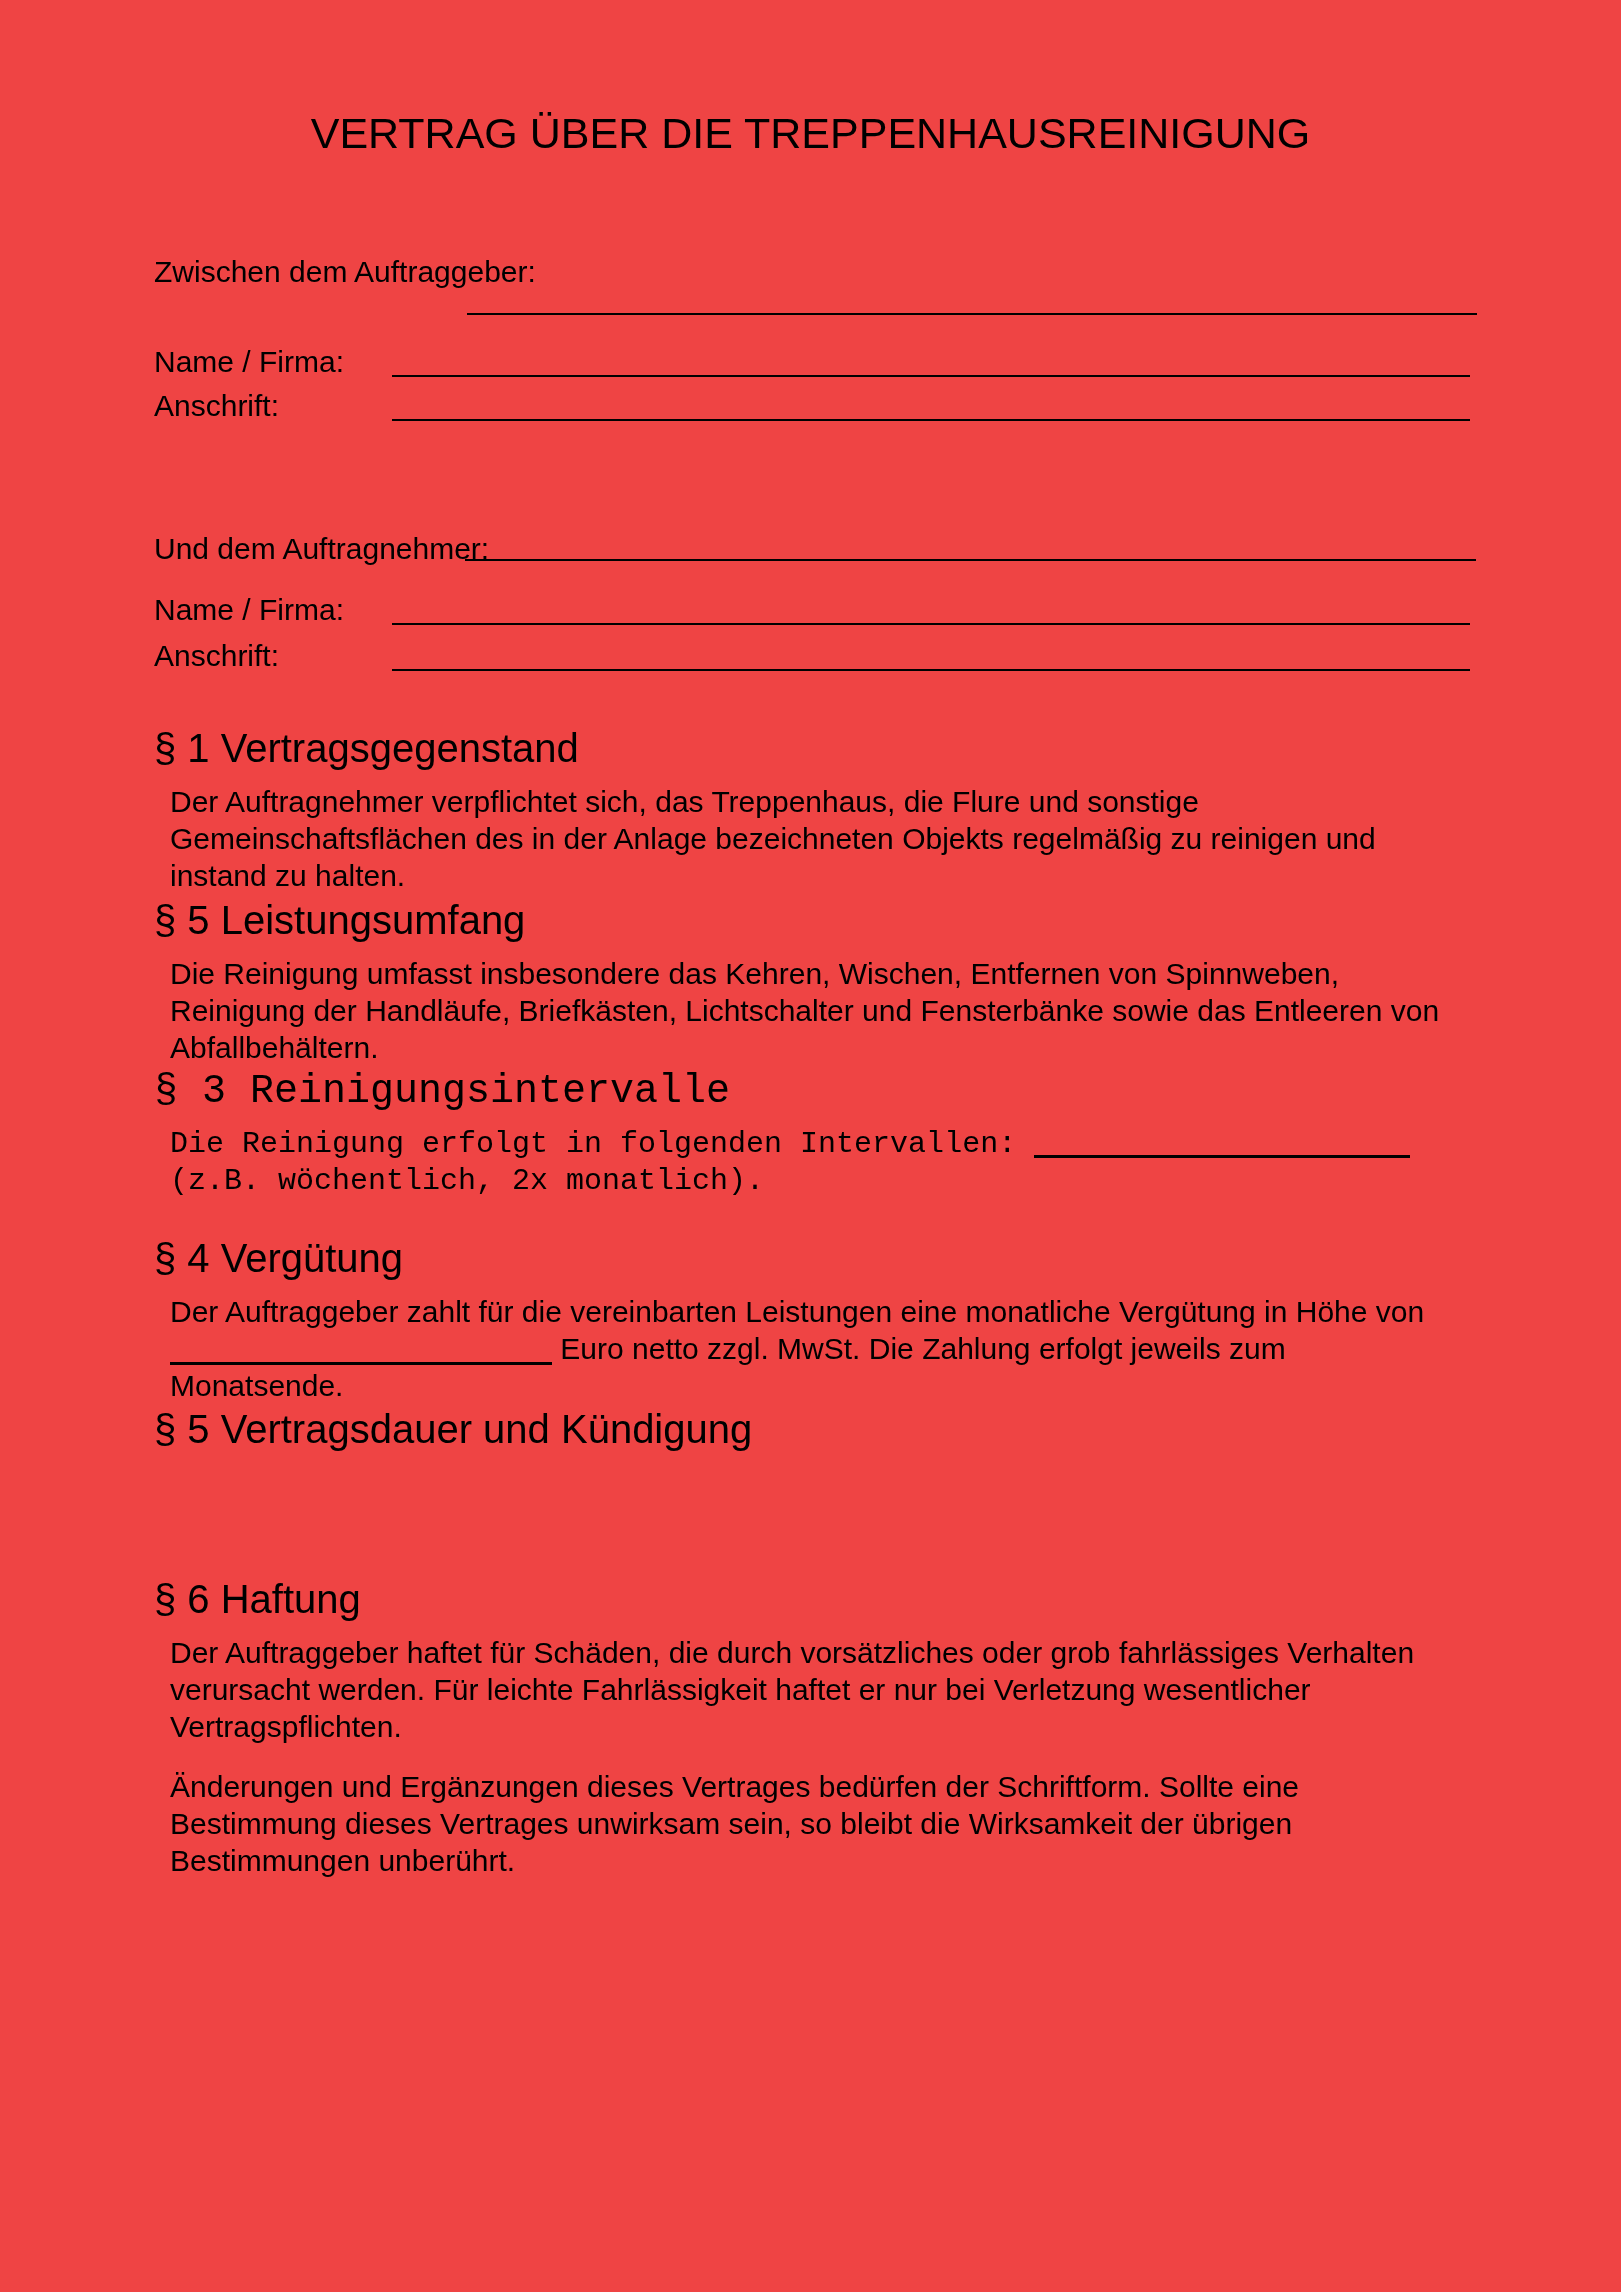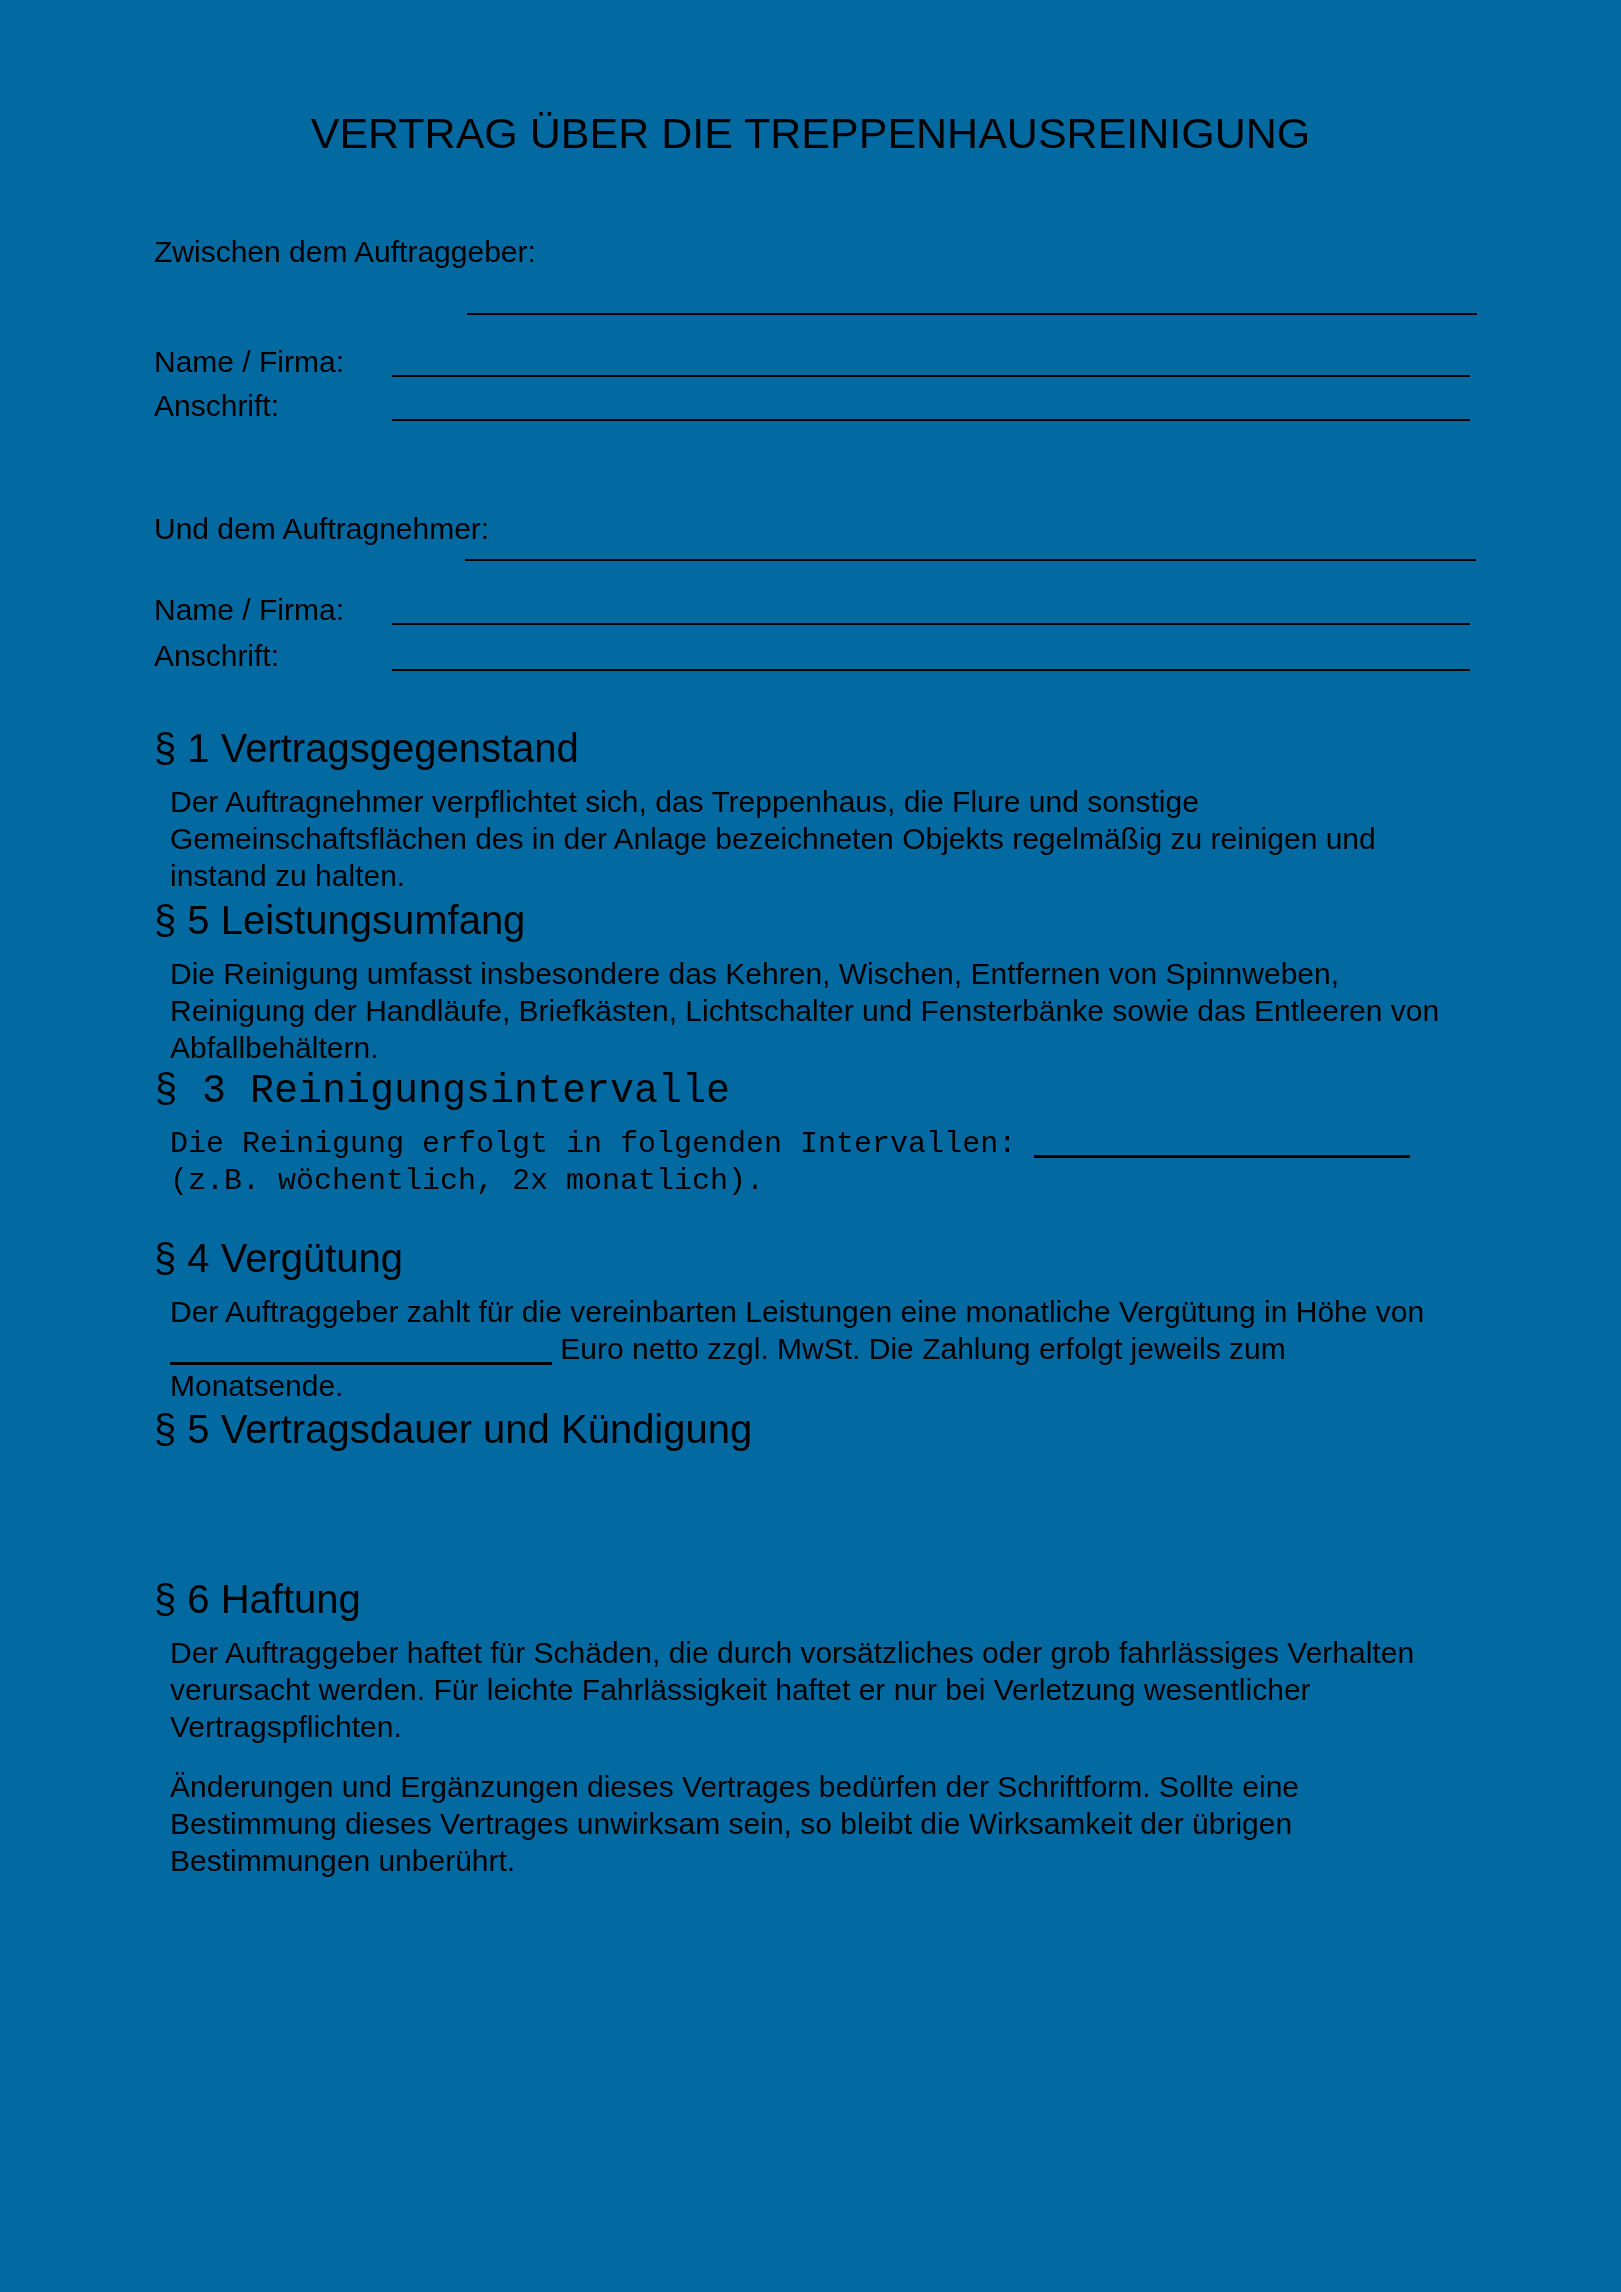--- a/index.html
+++ b/index.html
@@ -1,38 +1,38 @@
 <!DOCTYPE html>
 <html lang="de"><head>
 <meta charset="utf-8">
 <title>Vertrag über die Treppenhausreinigung</title>
 <style>
   html, body { margin: 0; padding: 0; background: #ffffff; }
   .page {
     position: relative;
     width: 1621px;
     height: 2293px;
-    background: #0369a1;
+    background: #ef4444;
     color: #000000;
     font-family: "Liberation Sans", "DejaVu Sans", sans-serif;
     font-size: 30px;
     overflow: hidden;
   }
   .title {
     position: absolute;
     top: 108px;
     left: 0;
     width: 100%;
     text-align: center;
     font-size: 43px;
     line-height: 1.2;
     font-weight: normal;
     margin: 0;
   }
-  .intro { position: absolute; left: 154px; line-height: 37px; }
+  .intro { position: absolute; left: 154px; line-height: 37px; margin-top: 20px; }
   .intro.client { top: 233px; }
   .intro.contractor { top: 510px; }
 
   .hline { position: absolute; height: 0; border-top: 2.9px solid #000; }
   .hline.client-line { top: 313px; left: 467px; right: 144px; }
   .hline.contractor-line { top: 559px; left: 465px; right: 145px; }
 
   .frow { position: absolute; left: 154px; right: 151px; height: 39px; line-height: 37px; }
   .frow .fline { position: absolute; left: 238px; right: 0; top: 32px; border-top: 2.9px solid #000; }
   .frow.r1 { top: 343px; }

